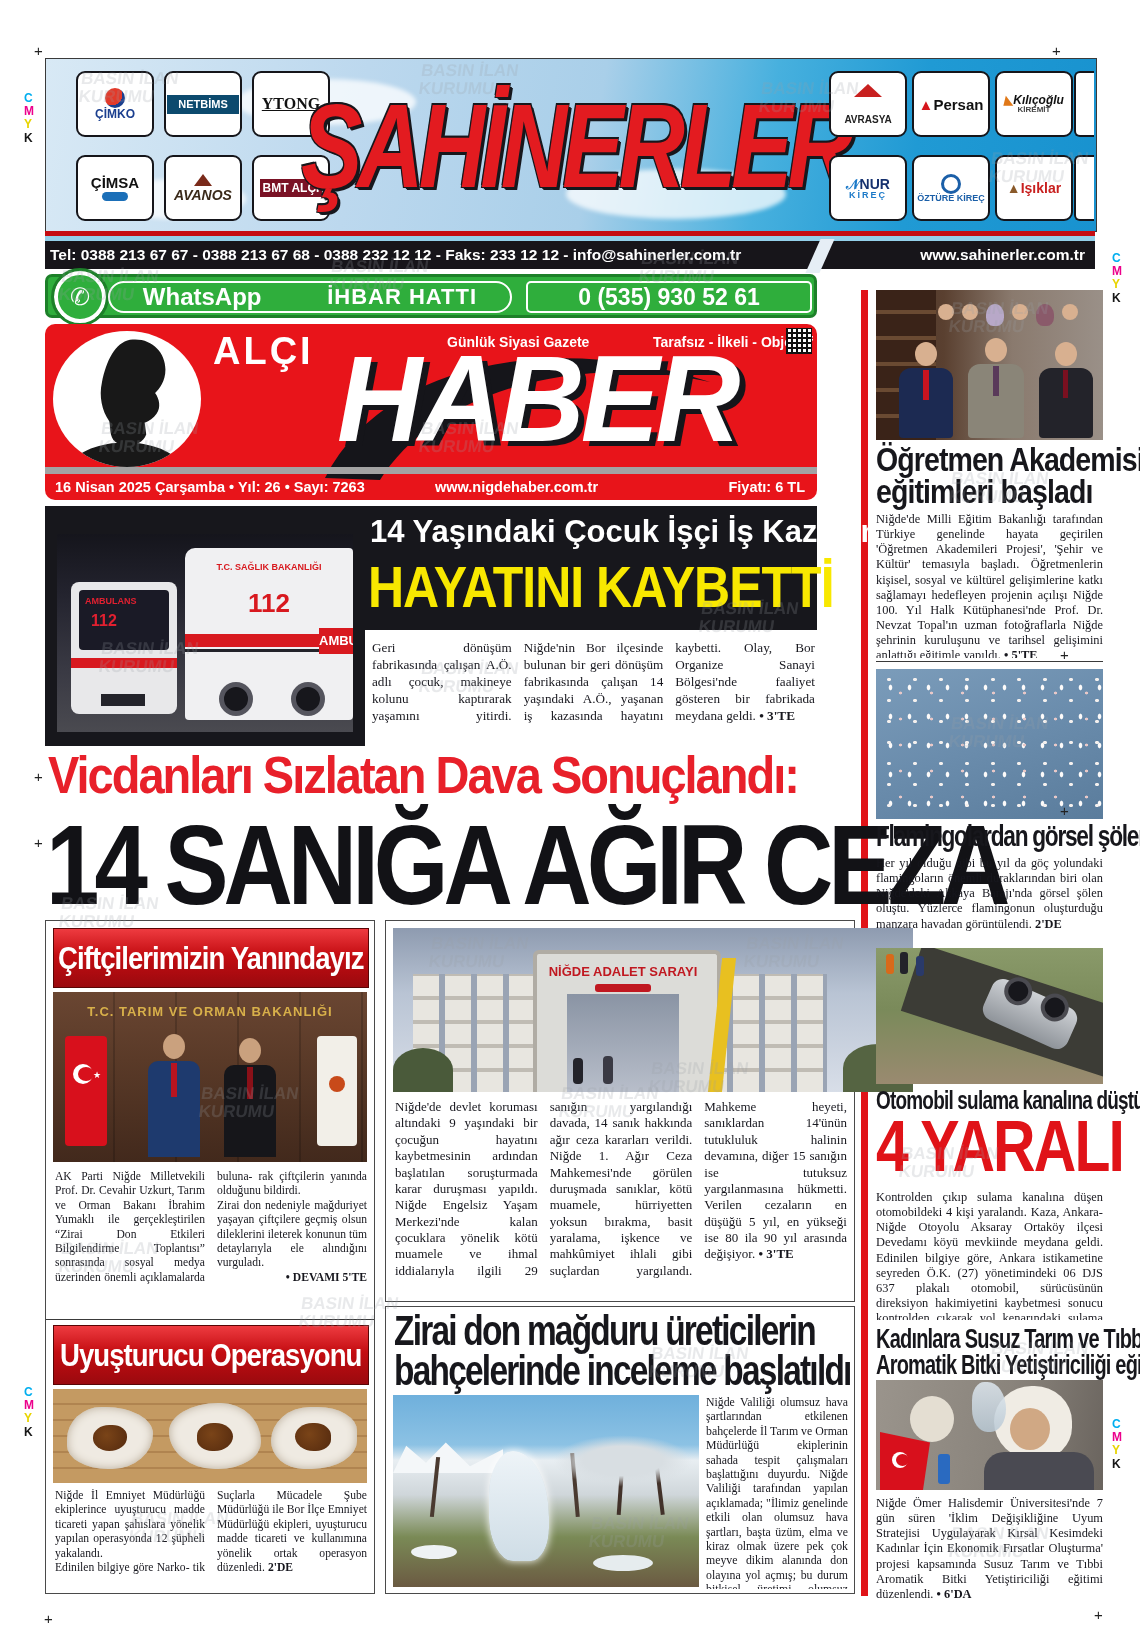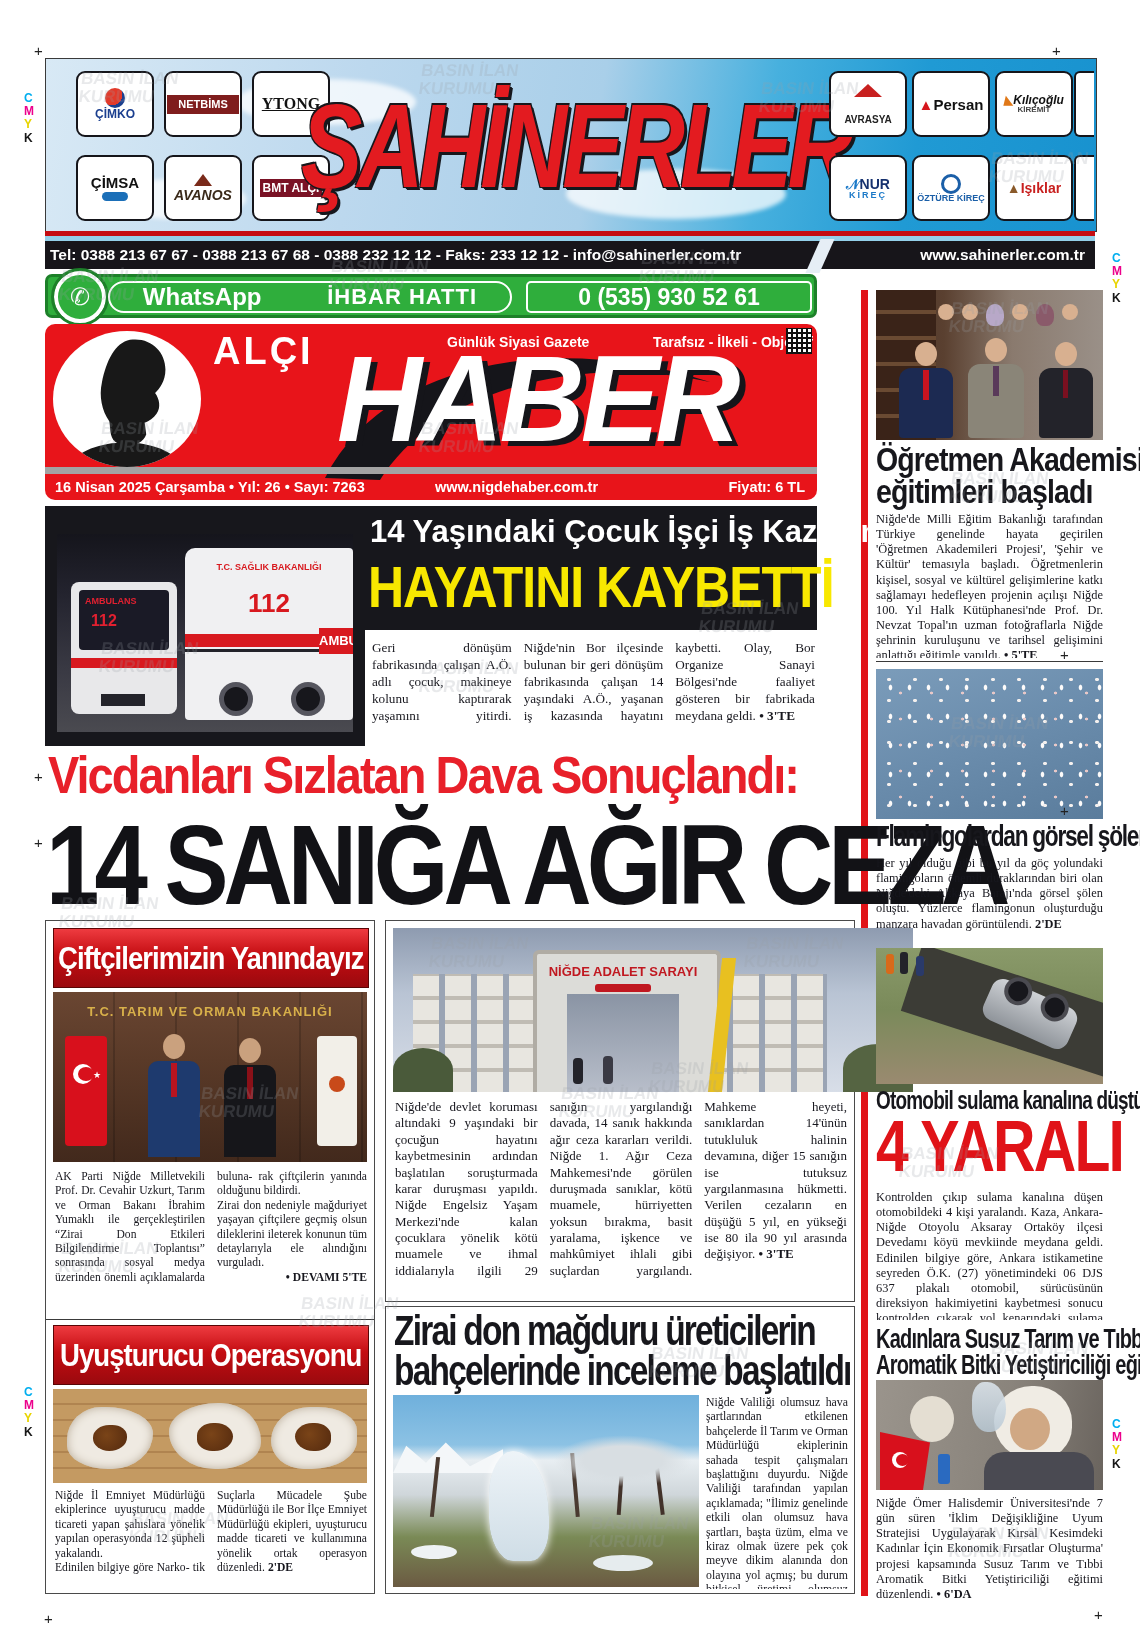--- a/index.html
+++ b/index.html
@@ -83,21 +83,21 @@
   <div class="abs ad">
     <div class="cloud" style="left:190px;top:20px;width:180px;height:46px;"></div>
     <div class="cloud" style="left:520px;top:110px;width:220px;height:50px;"></div>
     <div class="cloud" style="left:60px;top:120px;width:140px;height:40px;"></div>
 
     <div class="logo" style="left:30px;top:12px;">
       <span class="ic" style="width:20px;height:20px;border-radius:50%;background:radial-gradient(circle at 35% 35%,#e23a2a 55%,#1b3f8f 56%);"></span>
       <span class="lg-t" style="color:#1b3f8f;">ÇİMKO</span>
     </div>
     <div class="logo" style="left:118px;top:12px;background:#fff;">
-      <span class="lg-t" style="background:#7f1d1d;color:#fff;padding:4px 11px;font-size:11px;">NETBİMS</span>
+      <span class="lg-t" style="background:#0c4a6e;color:#fff;padding:4px 11px;font-size:11px;">NETBİMS</span>
     </div>
     <div class="logo" style="left:206px;top:12px;">
       <span class="lg-t" style="font-family:'Liberation Serif',serif;font-size:16px;text-decoration:underline;color:#111;">YTONG</span>
     </div>
     <div class="logo" style="left:30px;top:96px;">
       <span class="lg-t" style="font-size:15px;color:#111;"><span>ÇİMSA</span></span>
       <span class="ic" style="width:26px;height:9px;border-radius:5px;background:#1b6fb8;margin-top:2px;"></span>
     </div>
     <div class="logo" style="left:118px;top:96px;">
       <span class="ic" style="width:0;height:0;border-left:9px solid transparent;border-right:9px solid transparent;border-bottom:12px solid #7a2a1a;"></span>

